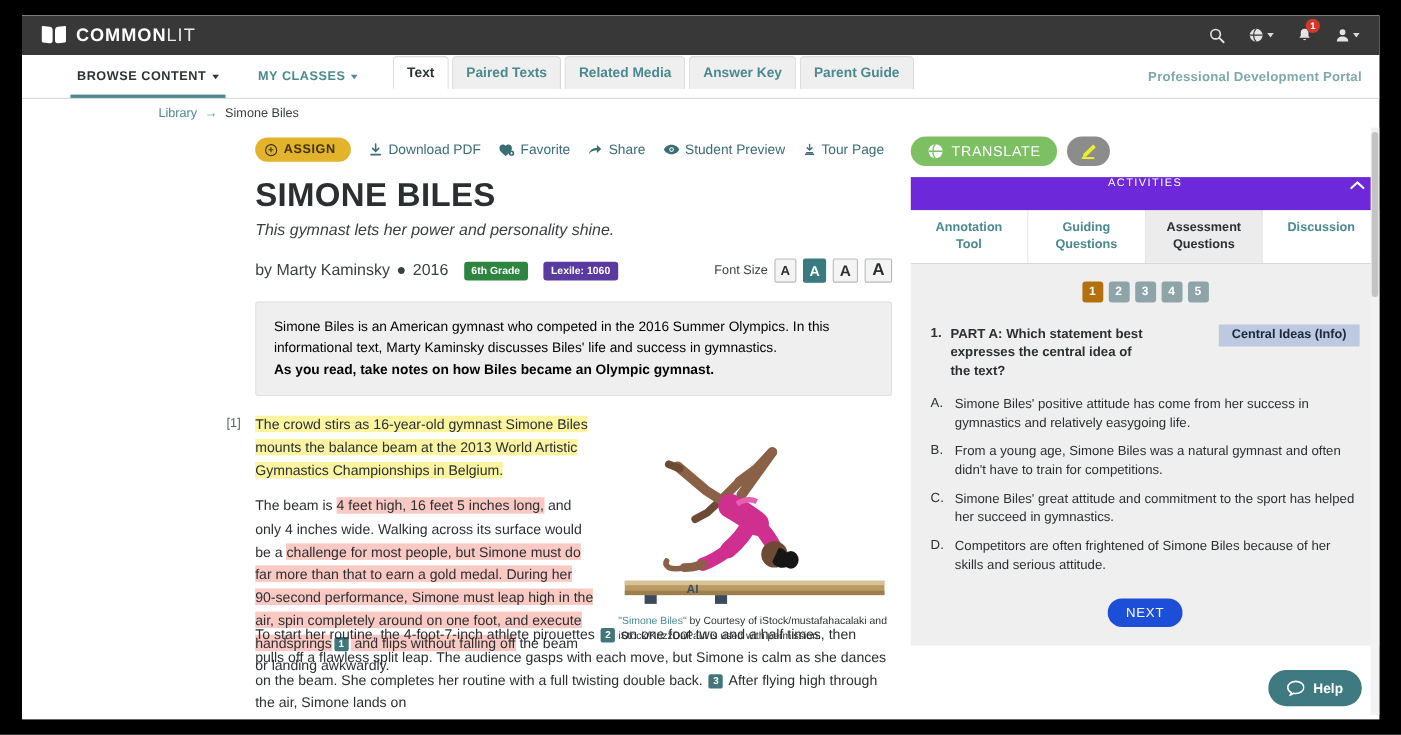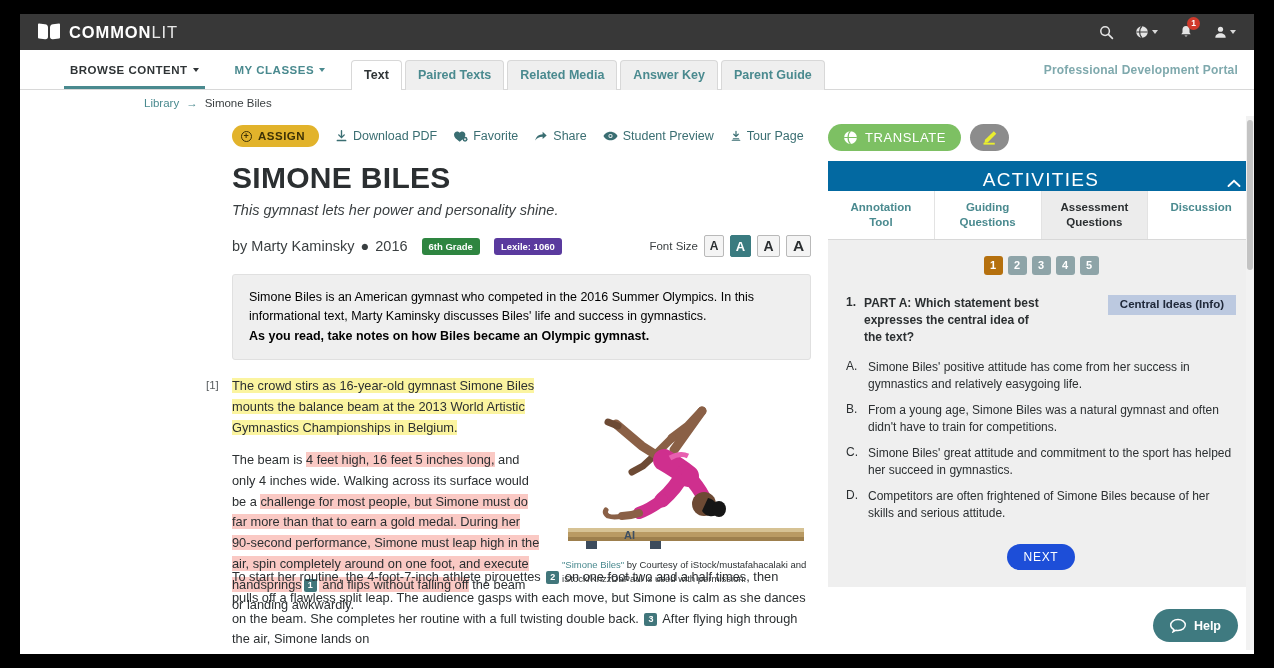--- a/index.html
+++ b/index.html
@@ -53,21 +53,21 @@
     display:flex; align-items:center; gap:5px;
     font-size:11.5px; font-weight:bold; letter-spacing:.5px;
     color:#4a8a8f; padding:0 18px; cursor:pointer; position:relative;
   }
   .navitem.dark { color:#2f3436; }
   .navitem.dark:after {
     content:""; position:absolute; left:12px; right:12px; bottom:0; height:3px; background:#4a8a8f;
   }
   .navitem .caret { border-top-color:currentColor; }
 
-  .tabs { display:flex; align-items:flex-end; margin-left:8px; gap:3px; padding-bottom:0; }
+  .tabs { display:flex; align-items:flex-start; margin-left:14px; gap:3px; padding-bottom:0; }
   .tab {
     font-size:12.5px; font-weight:bold; color:#4a8a8f;
     background:#efefef; border:1px solid #d8d8d8; border-bottom:none;
     border-radius:4px 4px 0 0;
     padding:7px 12px 8px; cursor:pointer; position:relative; top:1px;
   }
   .tab.active { background:#fff; color:#2f3436; }
   .pdp {
     margin-left:auto; align-self:center; color:#7fa9ad;
     font-size:12px; font-weight:bold; letter-spacing:.2px; padding-right:16px; cursor:pointer;
@@ -153,23 +153,23 @@
   .rbtn {
     display:flex; align-items:center; gap:7px; color:#fff;
     font-size:13px; letter-spacing:.6px; padding:6px 15px;
     border-radius:16px; cursor:pointer;
   }
   .rbtn.read { background:#3f7a80; }
   .rbtn.trans { background:#7dc063; }
   .rbtn.pen { background:#8c8c8c; padding:6px 11px; }
 
   .actbar {
-    background:#0369a1; color:#fff; height:30px;
-    display:flex; align-items:flex-end; justify-content:center;
-    font-size:19px; letter-spacing:1.3px; position:relative;
+    background:#6d28d9; color:#fff; height:30px;
+    display:flex; align-items:flex-start; justify-content:center;
+    font-size:10px; letter-spacing:1.3px; position:relative;
   }
   .actbar .chev { position:absolute; right:13px; font-size:13px; }
 
   .atabs { display:flex; border-bottom:1px solid #d8d8d8; }
   .atab {
     flex:1; text-align:center; font-size:11.5px; font-weight:bold;
     color:#4a8a8f; padding:9px 2px; line-height:1.3;
     background:#fff; border-right:1px solid #e3e3e3; cursor:pointer;
   }
   .atab.active { background:#ececec; color:#2b2f31; }

